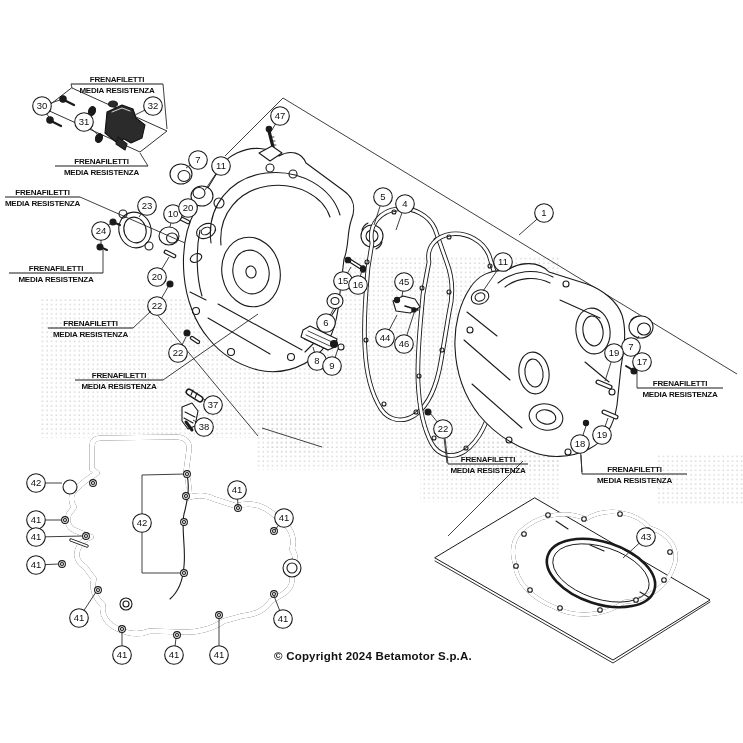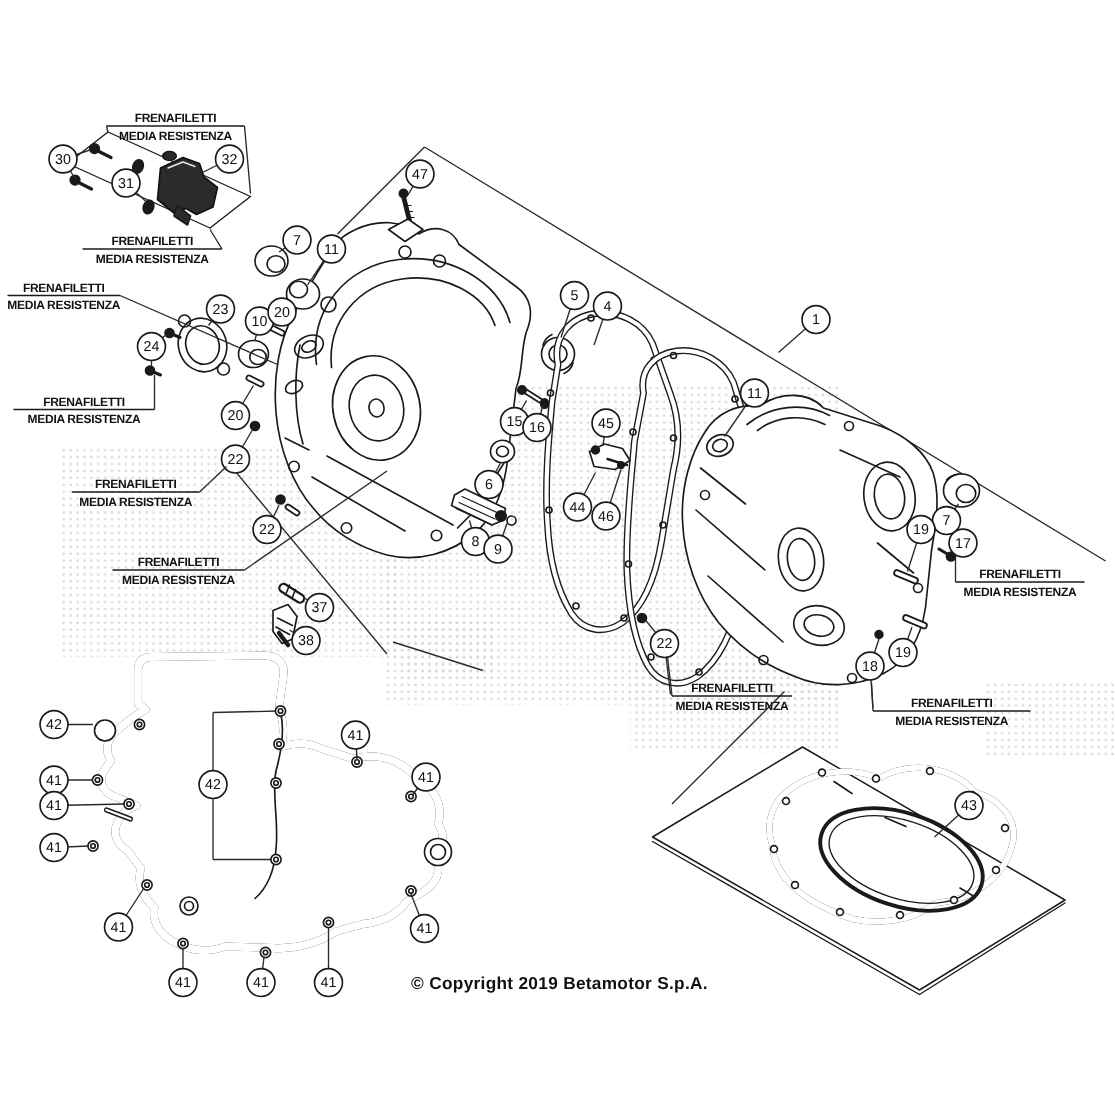--- a/index.html
+++ b/index.html
@@ -614,14 +614,14 @@
         </g>
         <g>
           <text x="634.5" y="471.5" text-anchor="middle" class="note-text">FRENAFILETTI</text>
           <line x1="582" y1="474" x2="687" y2="474" stroke="#1a1a1a" stroke-width="1.1"></line>
           <text x="634.5" y="483" text-anchor="middle" class="note-text">MEDIA RESISTENZA</text>
           <line x1="582" y1="474" x2="581" y2="455" stroke="#2a2a2a" stroke-width="0.9"></line>
         </g>
       </g>
   </svg>
 
-  <div class="copyright">© Copyright 2019 Betamotor S.p.A.</div>
+  <div class="copyright">© Copyright 2024 Betamotor S.p.A.</div>
 </div>
 
 </body></html>

